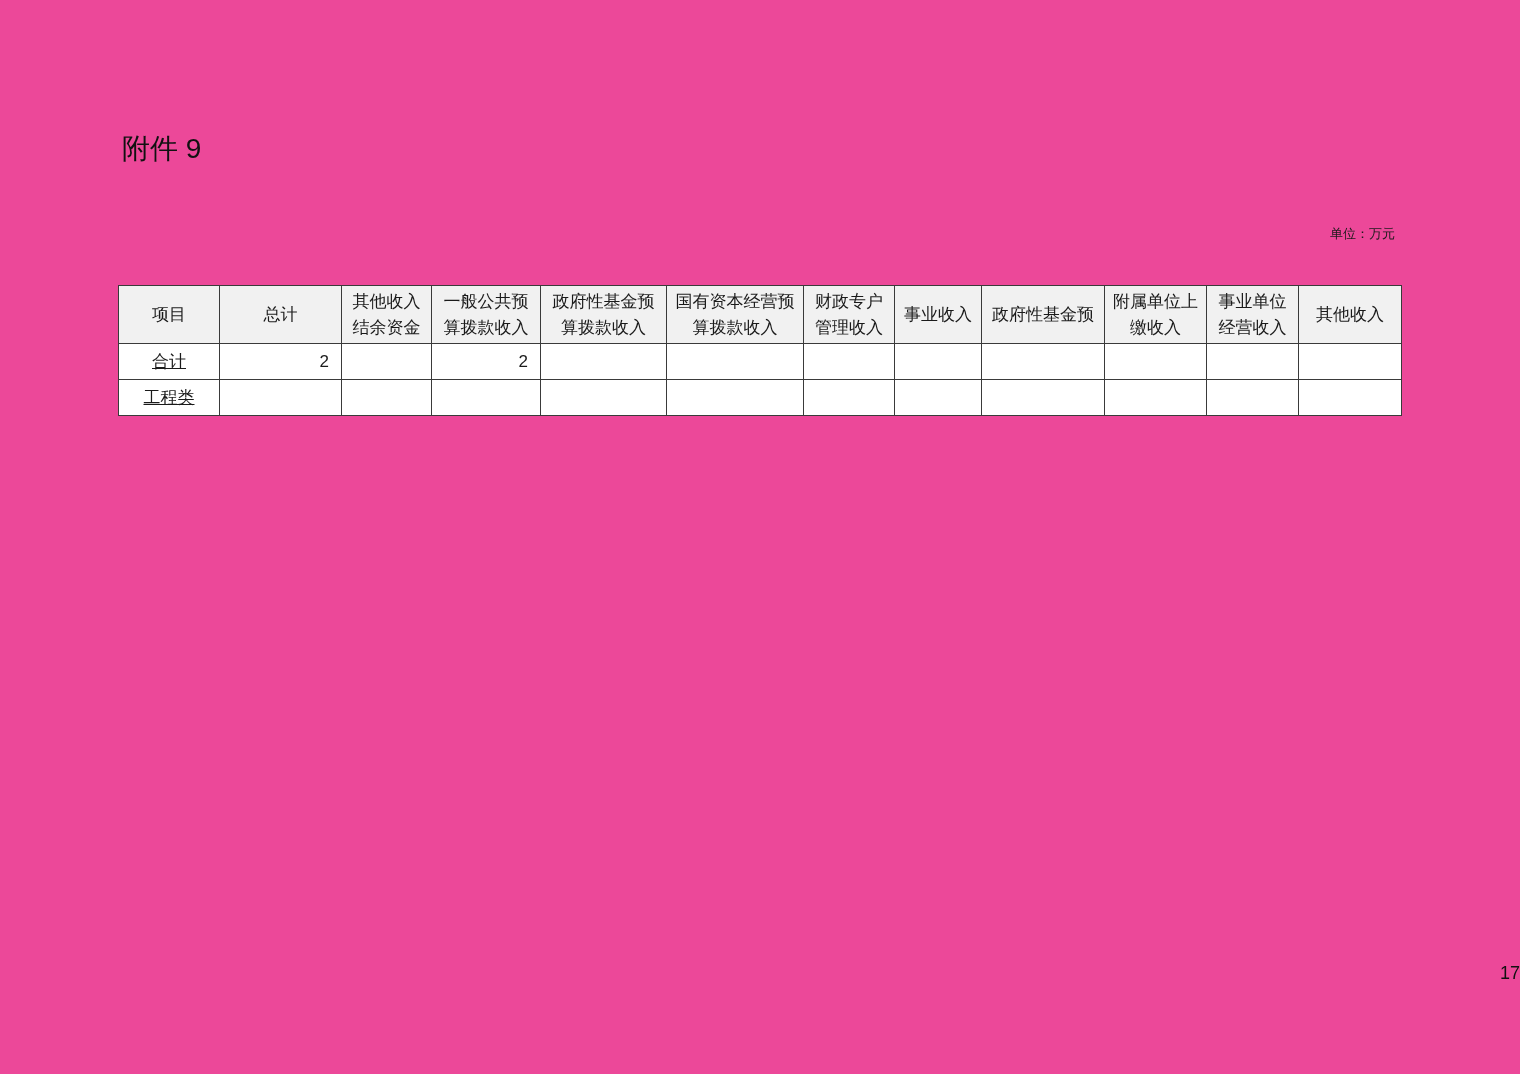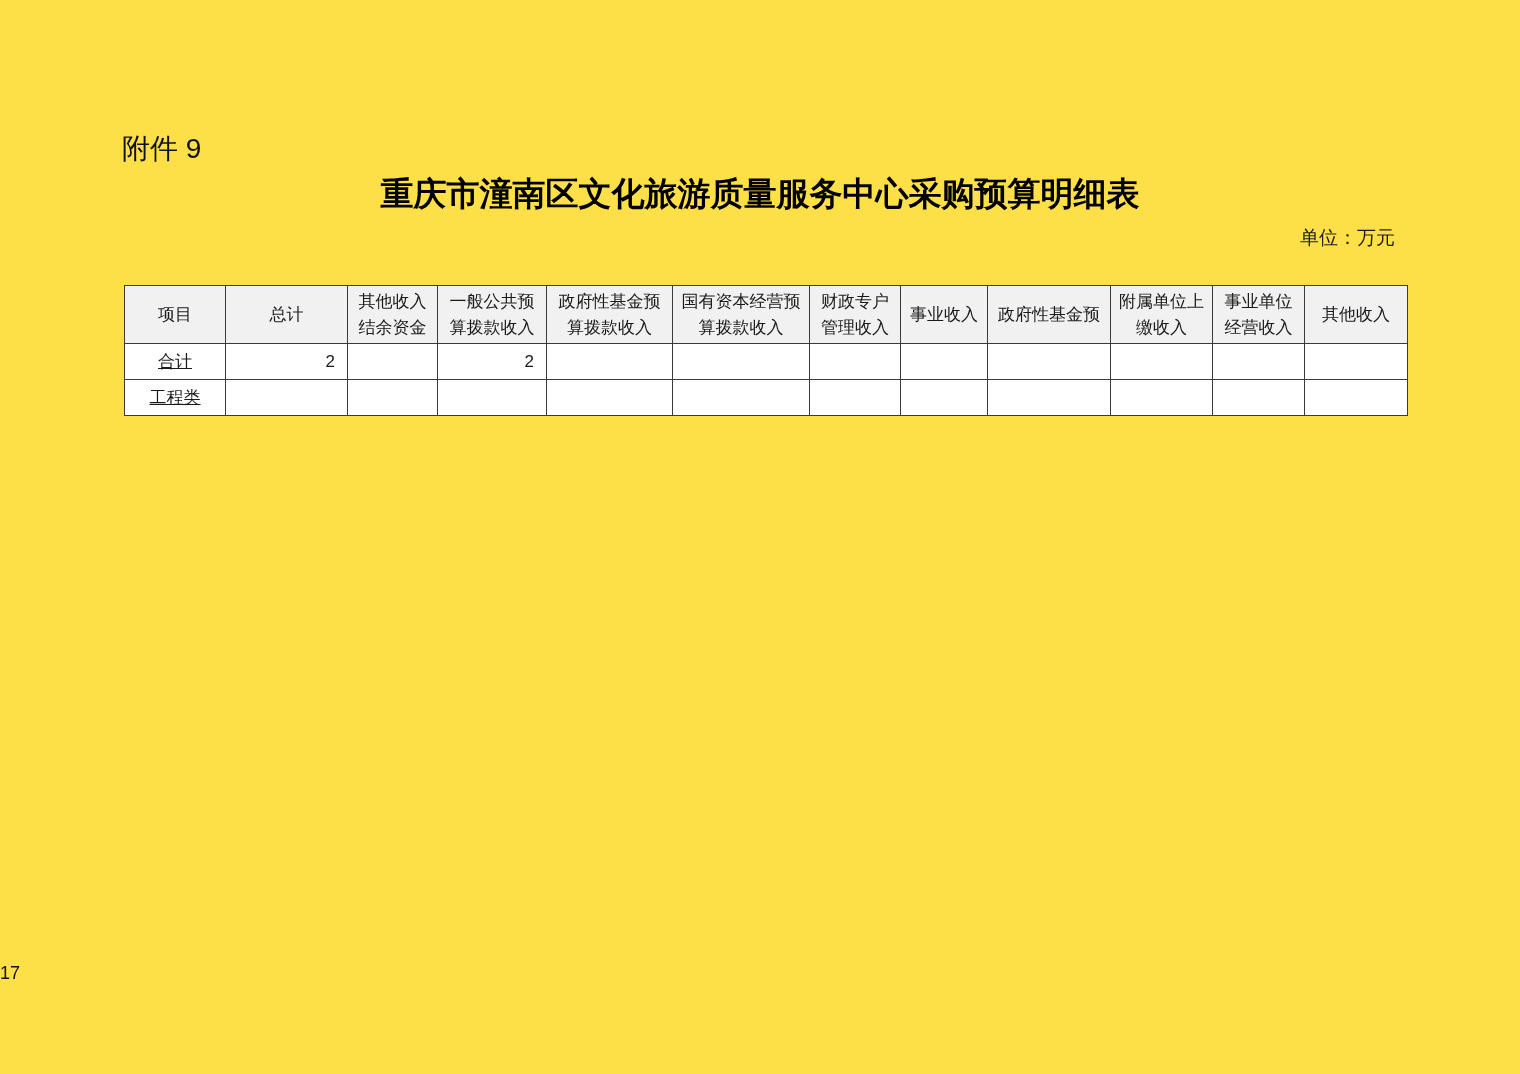--- a/index.html
+++ b/index.html
@@ -1,20 +1,20 @@
 <!DOCTYPE html>
 <html style="--header-bg: #f1f1f1; --border-color: #3a3a3a;"><head>
 <meta charset="utf-8">
 <style>
   html, body { margin: 0; padding: 0; background: #ffffff; }
   .page {
     position: relative;
     width: 1520px;
     height: 1074px;
-    background: #fde047;
+    background: #ec4899;
     font-family: "Liberation Serif", serif;
     color: #1a1a1a;
     overflow: hidden;
   }
   .attachment {
     position: absolute;
     left: 122px;
     top: 130px;
     font-family: "Liberation Sans", sans-serif;
     font-size: 28px;
@@ -27,26 +27,26 @@
     width: 100%;
     text-align: center;
     font-size: 33px;
     font-weight: bold;
     color: #000000;
   }
   .unit-note {
     position: absolute;
     top: 225px;
     right: 125px;
-    font-size: 19px;
+    font-size: 13px;
     color: #1a1a1a;
   }
   .budget-table {
     position: absolute;
-    left: 124px;
+    left: 118px;
     top: 285px;
     width: 1283px;
     border-collapse: collapse;
     table-layout: fixed;
   }
   .budget-table th, .budget-table td {
     border: 1px solid var(--border-color, #3a3a3a);
     padding: 0;
     font-weight: normal;
     overflow: hidden;
@@ -70,34 +70,33 @@
     text-align: right;
     padding-right: 12px !important;
     font-family: "Liberation Sans", sans-serif;
     font-size: 16px;
   }
   .page-number {
     position: absolute;
     left: 0;
     top: 963px;
     width: 100%;
-    text-align: left;
+    text-align: right;
     font-family: "Liberation Sans", sans-serif;
     font-size: 18px;
     color: #111111;
   }
 </style>
 </head>
 <body>
 
 <div class="page">
 
   <div class="attachment">附件 9</div>
 
-  <div class="doc-title">重庆市潼南区文化旅游质量服务中心采购预算明细表</div>
 
   <div class="unit-note">单位：万元</div>
 
   <table class="budget-table">
     <colgroup id="cols">
         <col style="width: 101px;">
         <col style="width: 122px;">
         <col style="width: 90px;">
         <col style="width: 109px;">
         <col style="width: 126px;">

